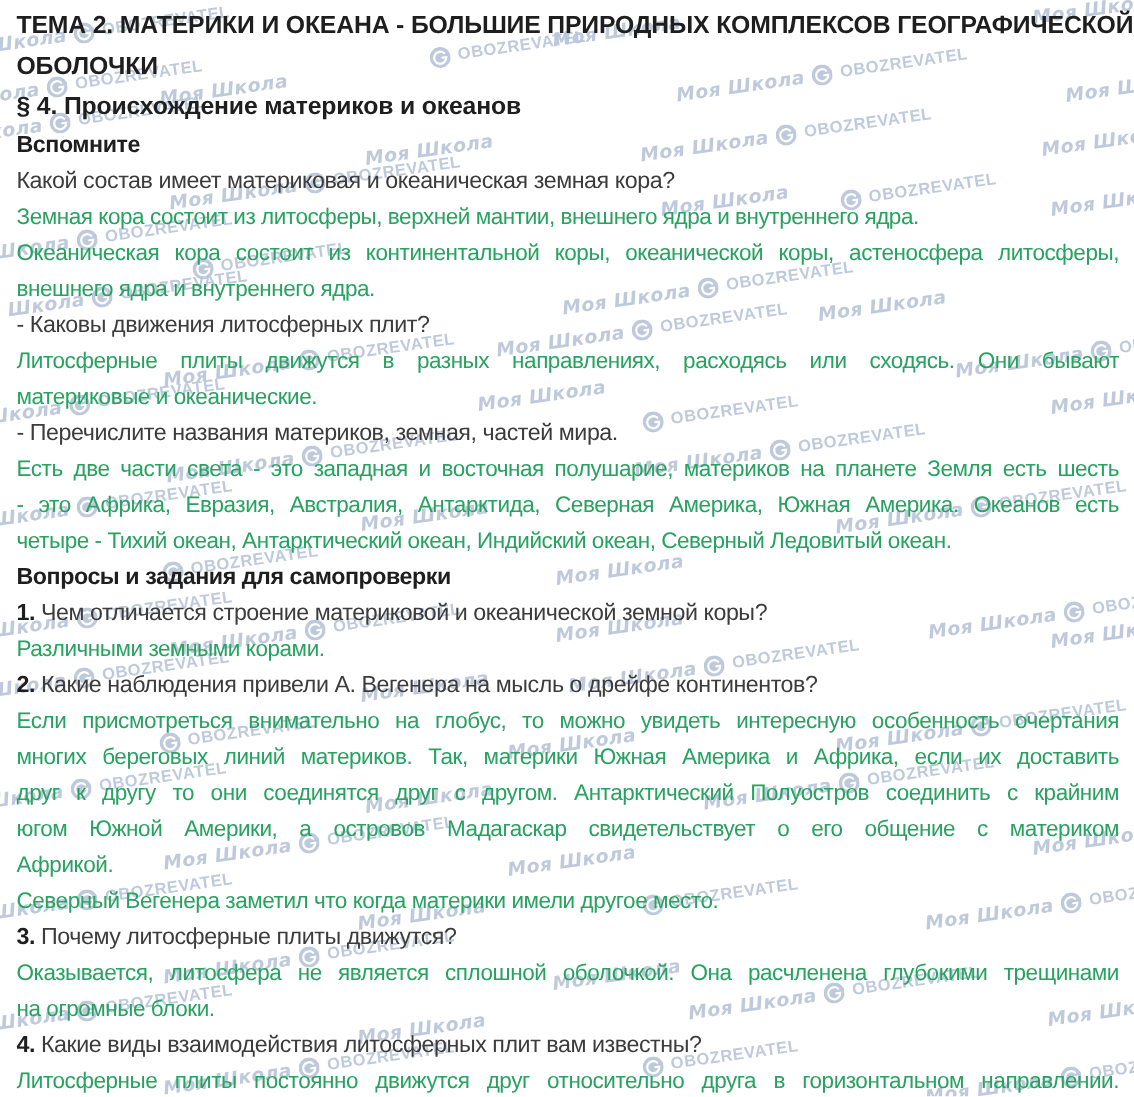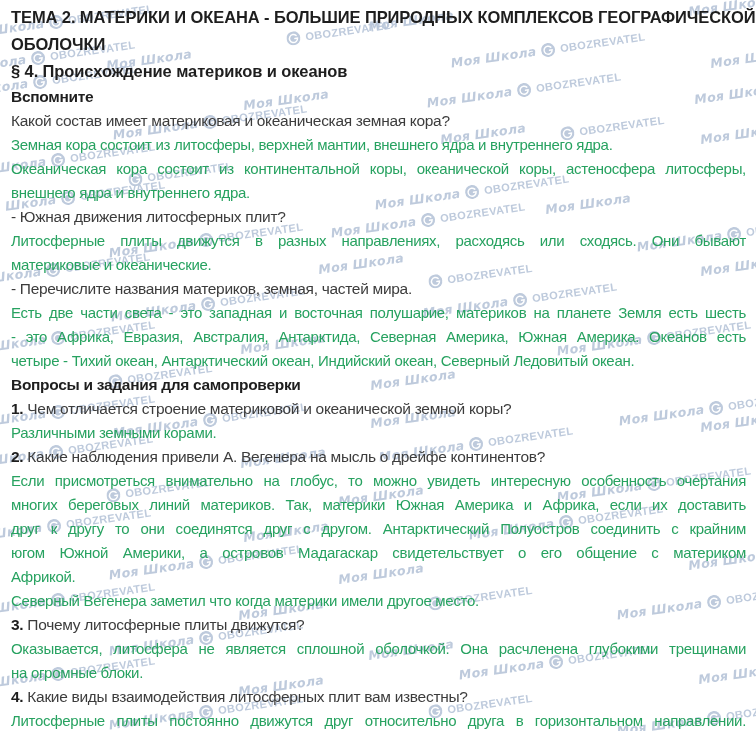--- a/index.html
+++ b/index.html
@@ -542,21 +542,21 @@
   <div class="content">
     <div class="title-line">ТЕМА 2. МАТЕРИКИ И ОКЕАНА - БОЛЬШИЕ ПРИРОДНЫХ КОМПЛЕКСОВ ГЕОГРАФИЧЕСКОЙ</div>
     <div class="title-line">ОБОЛОЧКИ</div>
     <div class="title-line">§ 4. Происхождение материков и океанов</div>
     <div>
         <div class="line heading">Вспомните</div>
         <div class="line question">Какой состав имеет материковая и океаническая земная кора?</div>
         <div class="line answer">Земная кора состоит из литосферы, верхней мантии, внешнего ядра и внутреннего ядра.</div>
         <div class="line answer-j">Океаническая кора состоит из континентальной коры, океанической коры, астеносфера литосферы,</div>
         <div class="line answer">внешнего ядра и внутреннего ядра.</div>
-        <div class="line question">- Южная движения литосферных плит?</div>
+        <div class="line question">- Каковы движения литосферных плит?</div>
         <div class="line answer-j">Литосферные плиты движутся в разных направлениях, расходясь или сходясь. Они бывают</div>
         <div class="line answer">материковые и океанические.</div>
         <div class="line question">- Перечислите названия материков, земная, частей мира.</div>
         <div class="line answer-j">Есть две части света - это западная и восточная полушарие, материков на планете Земля есть шесть</div>
         <div class="line answer-j">- это Африка, Евразия, Австралия, Антарктида, Северная Америка, Южная Америка. Океанов есть</div>
         <div class="line answer">четыре - Тихий океан, Антарктический океан, Индийский океан, Северный Ледовитый океан.</div>
         <div class="line heading">Вопросы и задания для самопроверки</div>
         <div class="line question"><span class="qnum">1. </span>Чем отличается строение материковой и океанической земной коры?</div>
         <div class="line answer">Различными земными корами.</div>
         <div class="line question"><span class="qnum">2. </span>Какие наблюдения привели А. Вегенера на мысль о дрейфе континентов?</div>

